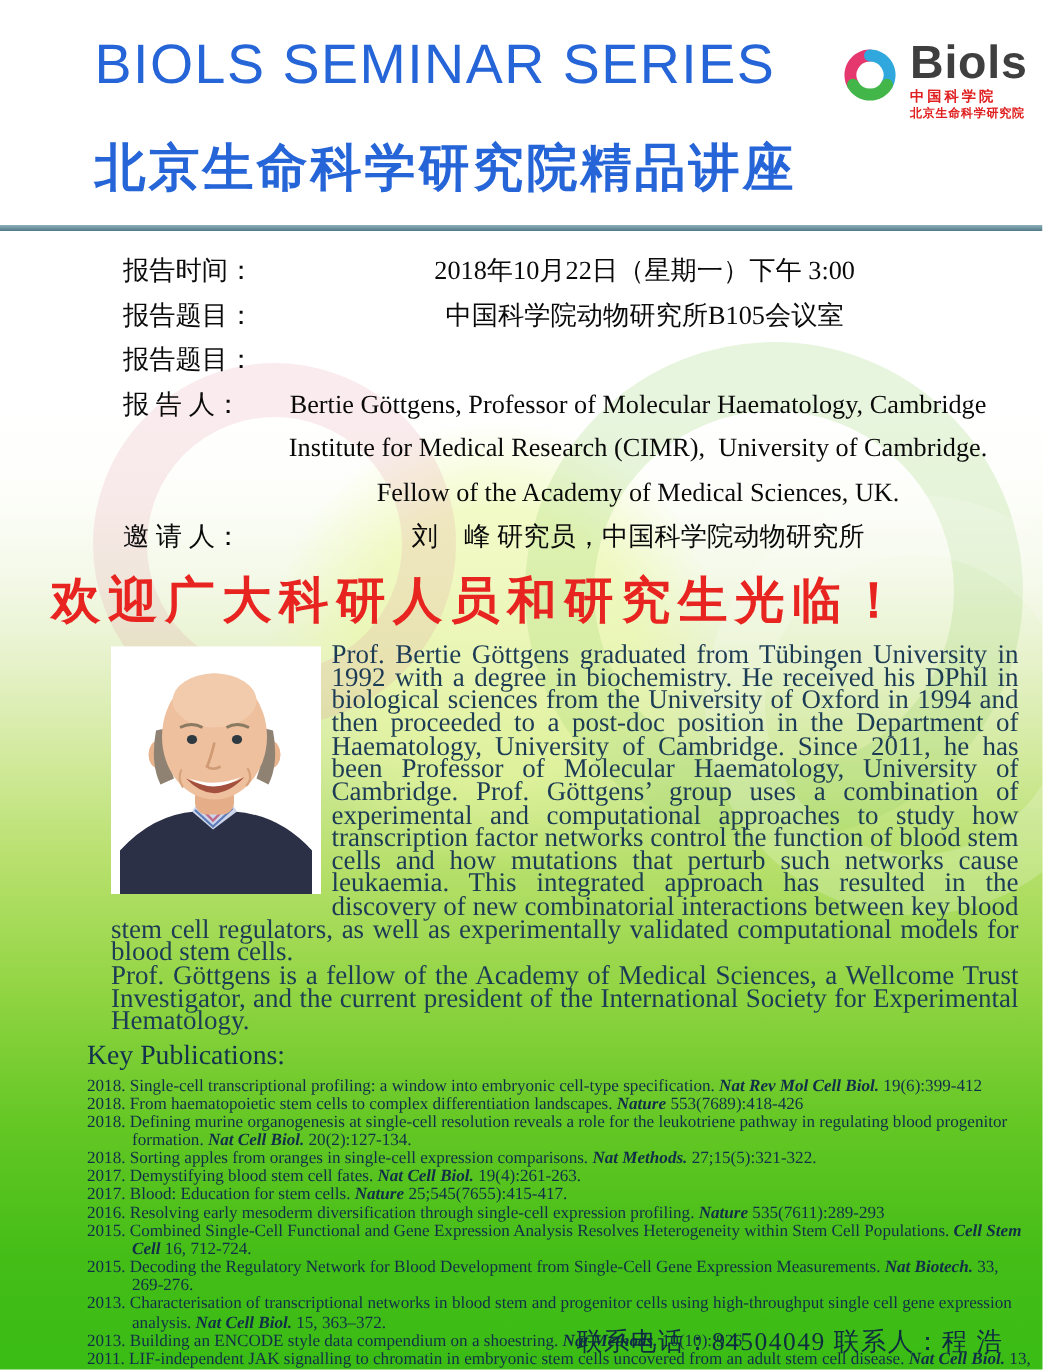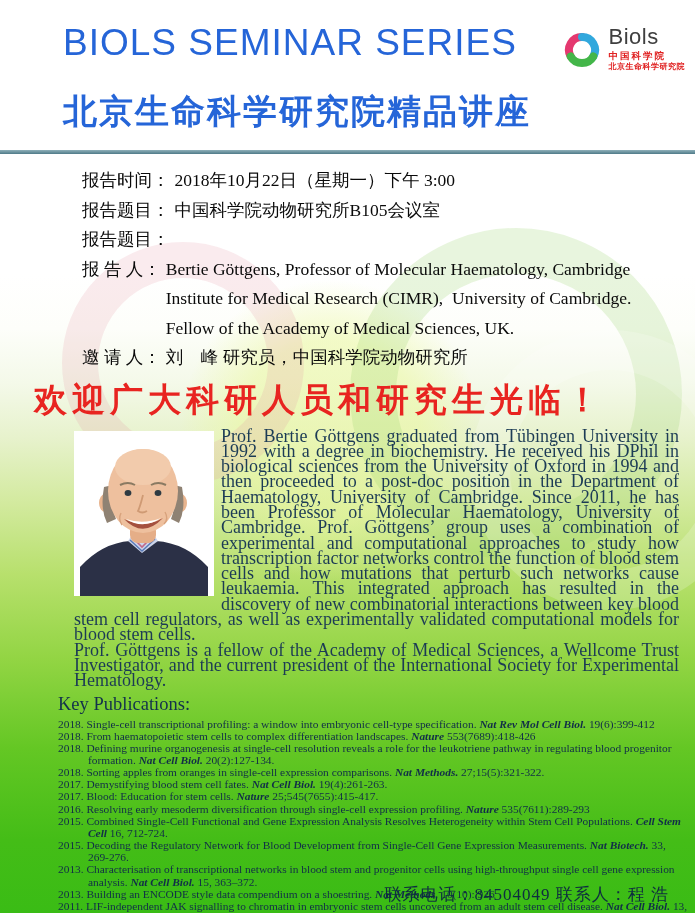--- a/index.html
+++ b/index.html
@@ -27,35 +27,35 @@
   .title-zh{
     position:absolute;left:63px;top:89px;margin:0;
     font-size:34px;font-weight:bold;letter-spacing:2px;color:#2565d8;
     font-family:"Liberation Sans","DejaVu Sans",sans-serif;
   }
   .logo{position:absolute;right:10px;top:26px;display:flex;align-items:flex-start;}
   .logo-mark{width:46px;height:46px;margin-right:4px;}
   .logo-textcol{display:flex;flex-direction:column;line-height:1;}
   .logo-wordmark{
     font-family:"Liberation Sans","DejaVu Sans",sans-serif;
-    font-size:22px;font-weight:normal;color:#3f3f3f;letter-spacing:0.5px;
+    font-size:31px;font-weight:bold;color:#3f3f3f;letter-spacing:0.5px;
   }
   .logo-org1,.logo-org2{
     font-family:"Liberation Sans","DejaVu Sans",sans-serif;
     font-weight:bold;color:#e02020;
   }
   .logo-org1{font-size:9.5px;margin-top:3px;letter-spacing:2px;}
   .logo-org2{font-size:8px;margin-top:2px;letter-spacing:0.5px;}
   .divider{height:4px;background:linear-gradient(180deg,#8fb0ba 0%,#4f7a88 100%);}
 
   
   .details{padding:12px 10px 0 82px;}
   .detail-row{display:flex;align-items:flex-start;font-size:17.5px;color:#0a0a0a;}
   .detail-label{flex:0 0 auto;margin-right:5px;line-height:29.5px;white-space:pre;}
-  .detail-value{flex:1 1 auto;}
+  .detail-value{flex:1 1 auto;text-align:center;}
   .detail-line{line-height:29.5px;white-space:pre-wrap;}
 
   
   .welcome{
     padding:5px 0 3px 34px;font-size:33px;font-weight:bold;color:#e82420;
     letter-spacing:5px;white-space:nowrap;
   }
 
   
   .bio-section{padding:3px 16px 0 74px;font-size:18px;line-height:15.3px;color:#1c3b55;text-align:justify;}

